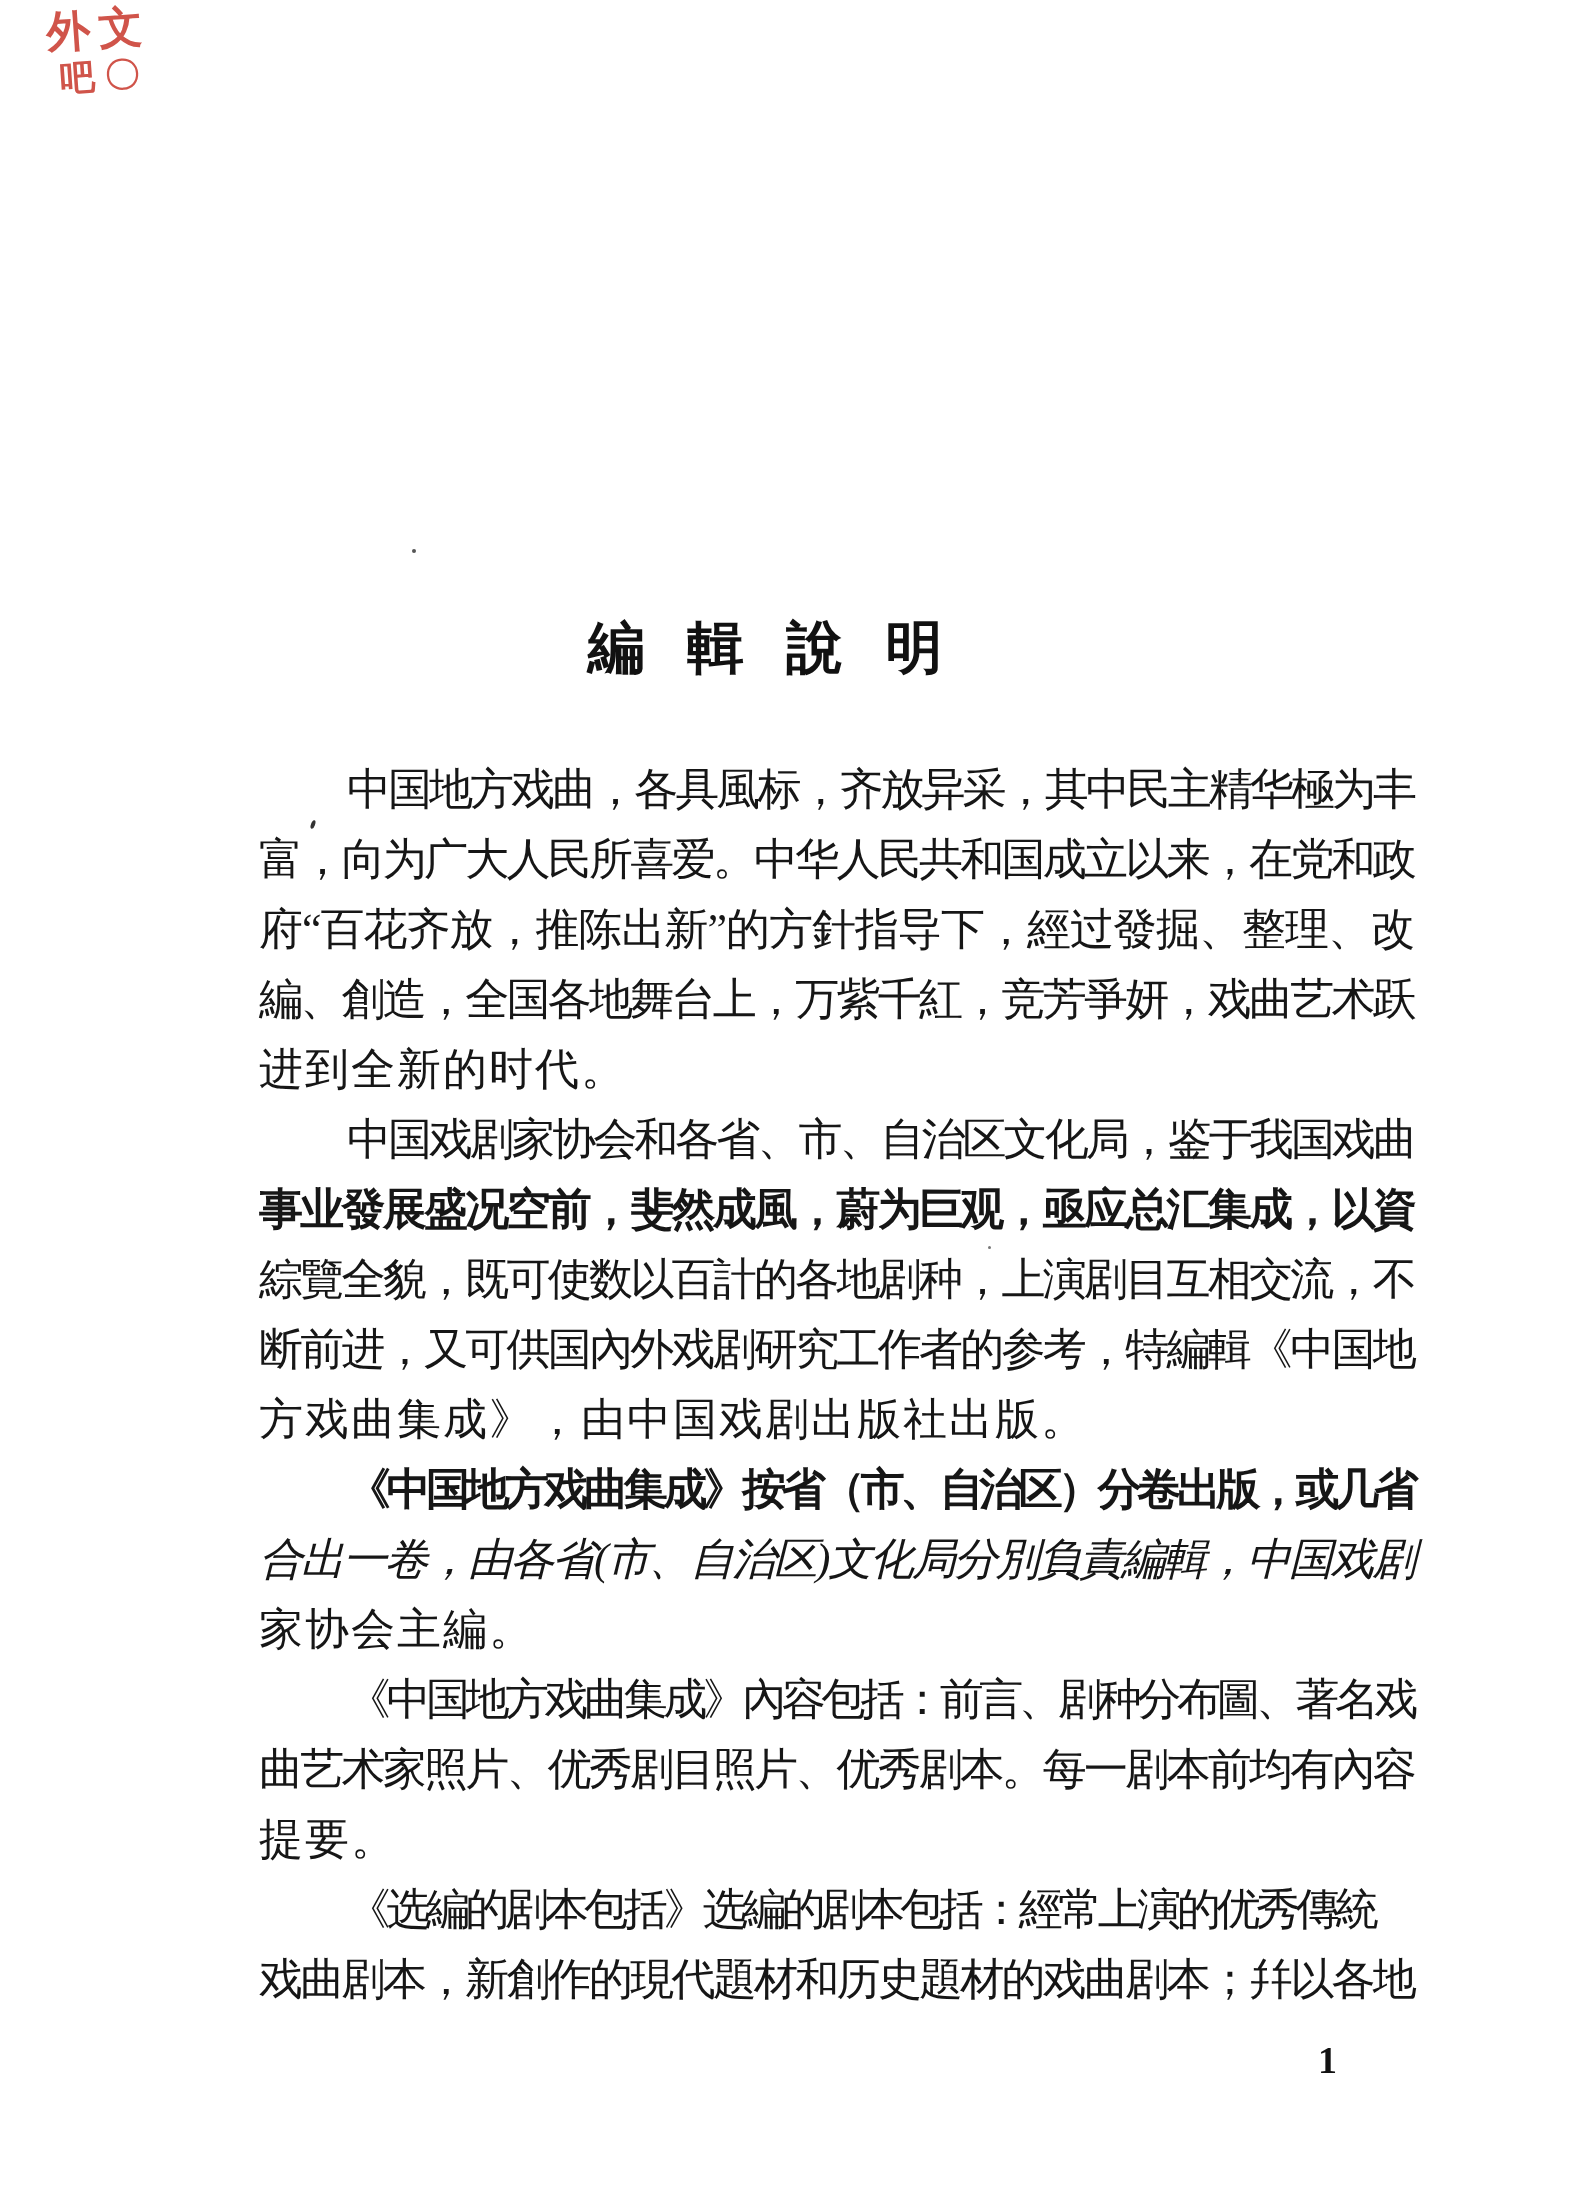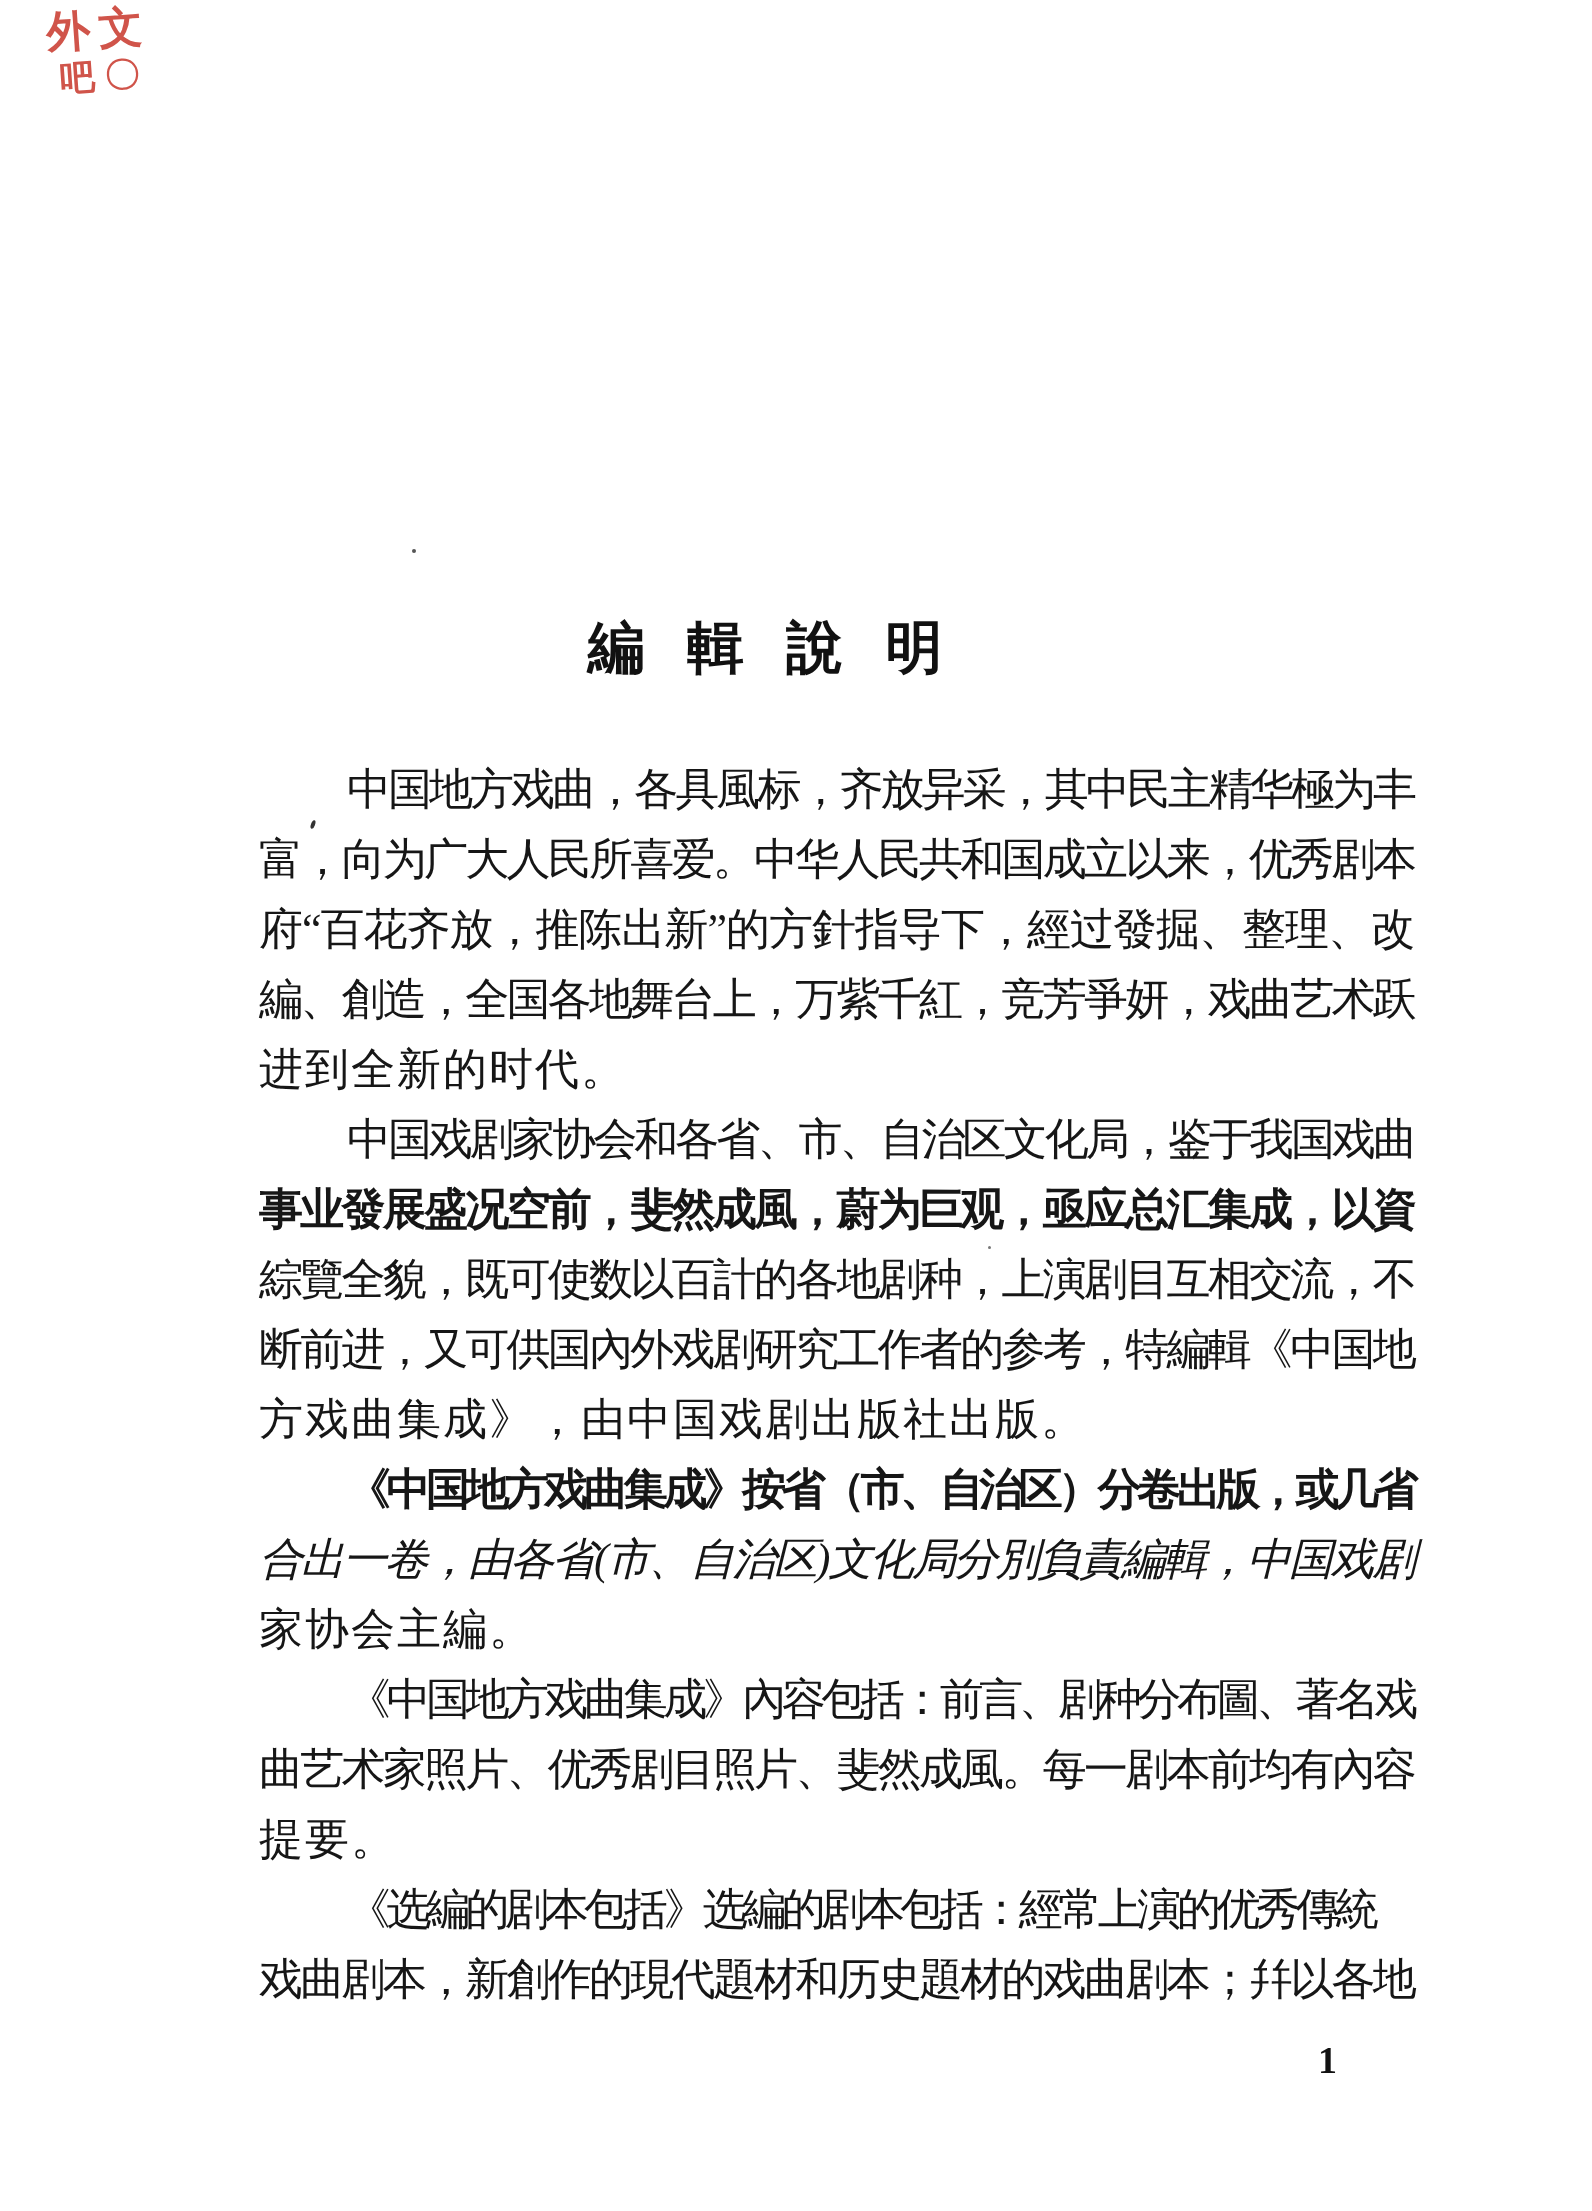--- a/index.html
+++ b/index.html
@@ -64,34 +64,34 @@
 
   <div class="stamp" style="color: rgb(200, 55, 43);">
     <span class="s1">外文</span>
     <span class="s2">吧〇</span>
   </div>
 
   <div class="title">編 輯 說 明</div>
 
   <div class="body">
       <div class="line indent" style="letter-spacing: -2.96154px;"><span>中国地方戏曲，各具風标，齐放异采，其中民主精华極为丰</span></div>
-      <div class="line" style="letter-spacing: -2.75px;"><span>富，向为广大人民所喜爱。中华人民共和国成立以来，优秀剧本</span></div>
+      <div class="line" style="letter-spacing: -2.75px;"><span>富，向为广大人民所喜爱。中华人民共和国成立以来，在党和政</span></div>
       <div class="line" style="letter-spacing: -1px;"><span>府“百花齐放，推陈出新”的方針指导下，經过發掘、整理、改</span></div>
       <div class="line" style="letter-spacing: -2.75px;"><span>編、創造，全国各地舞台上，万紫千紅，竞芳爭妍，戏曲艺术跃</span></div>
       <div class="line" style="letter-spacing: 2px;"><span>进到全新的时代。</span></div>
       <div class="line indent" style="letter-spacing: -2.96154px;"><span>中国戏剧家协会和各省、市、自治区文化局，鉴于我国戏曲</span></div>
       <div class="line" style="letter-spacing: -2.75px; font-weight: bold;"><span>事业發展盛况空前，斐然成風，蔚为巨观，亟应总汇集成，以資</span></div>
       <div class="line" style="letter-spacing: -2.75px;"><span>綜覽全貌，既可使数以百計的各地剧种，上演剧目互相交流，不</span></div>
       <div class="line" style="letter-spacing: -2.75px;"><span>断前进，又可供国內外戏剧研究工作者的参考，特編輯《中国地</span></div>
       <div class="line" style="letter-spacing: 2px;"><span>方戏曲集成》，由中国戏剧出版社出版。</span></div>
       <div class="line indent" style="letter-spacing: -4.48148px; font-weight: bold;"><span>《中国地方戏曲集成》按省（市、自治区）分卷出版，或几省</span></div>
       <div class="line" style="letter-spacing: -2.13793px; font-style: italic;"><span>合出一卷，由各省(市、自治区)文化局分別負責編輯，中国戏剧</span></div>
       <div class="line" style="letter-spacing: 2px;"><span>家协会主編。</span></div>
       <div class="line indent" style="letter-spacing: -4.48148px;"><span>《中国地方戏曲集成》內容包括：前言、剧种分布圖、著名戏</span></div>
-      <div class="line" style="letter-spacing: -2.75px;"><span>曲艺术家照片、优秀剧目照片、斐然成風。每一剧本前均有內容</span></div>
+      <div class="line" style="letter-spacing: -2.75px;"><span>曲艺术家照片、优秀剧目照片、优秀剧本。每一剧本前均有內容</span></div>
       <div class="line" style="letter-spacing: 2px;"><span>提要。</span></div>
       <div class="line indent" style="letter-spacing: -4.48148px;"><span>《选編的剧本包括》选編的剧本包括：經常上演的优秀傳統</span></div>
       <div class="line" style="letter-spacing: -2.75px;"><span>戏曲剧本，新創作的現代題材和历史題材的戏曲剧本；幷以各地</span></div>
     </div>
 
   <div class="pagenum">1</div>
 
   <div class="speck" style="left:412px;top:549px;width:4px;height:4px;"></div>
   <div class="speck" style="left:311px;top:820px;width:4px;height:9px;transform:rotate(20deg);background:#333;"></div>
   <div class="speck" style="left:988px;top:1246px;width:3px;height:3px;background:#777;"></div>

